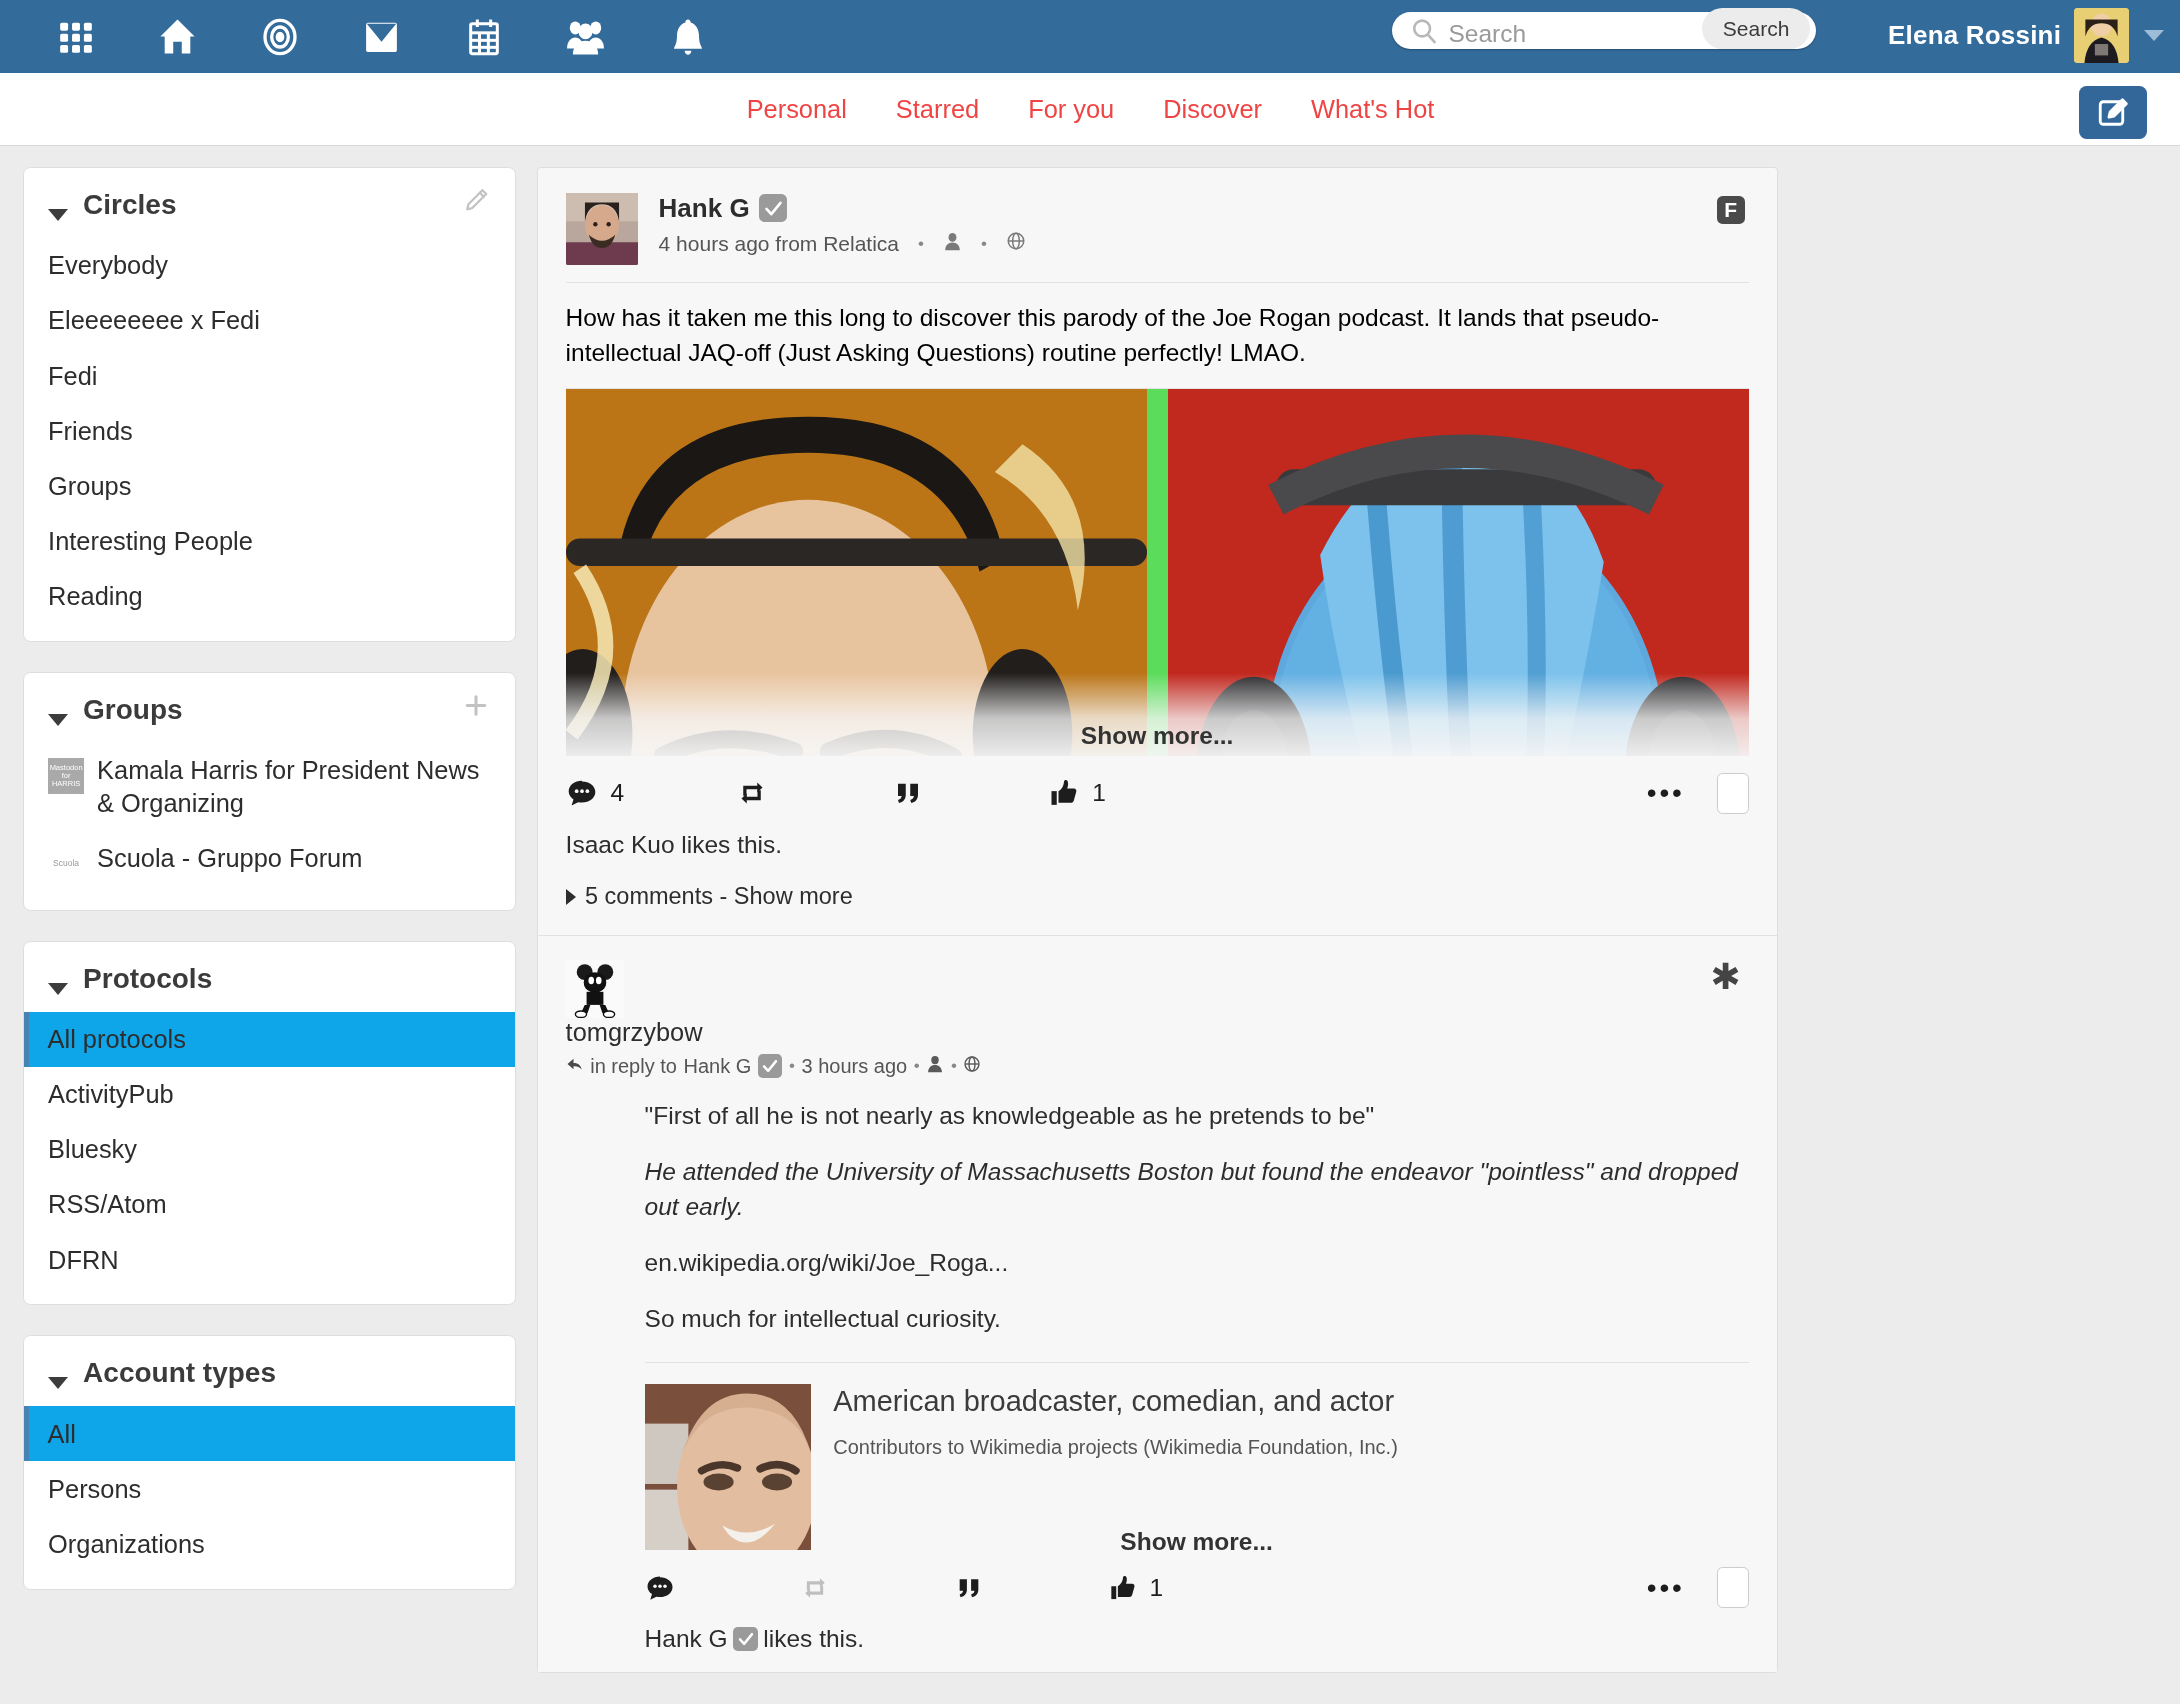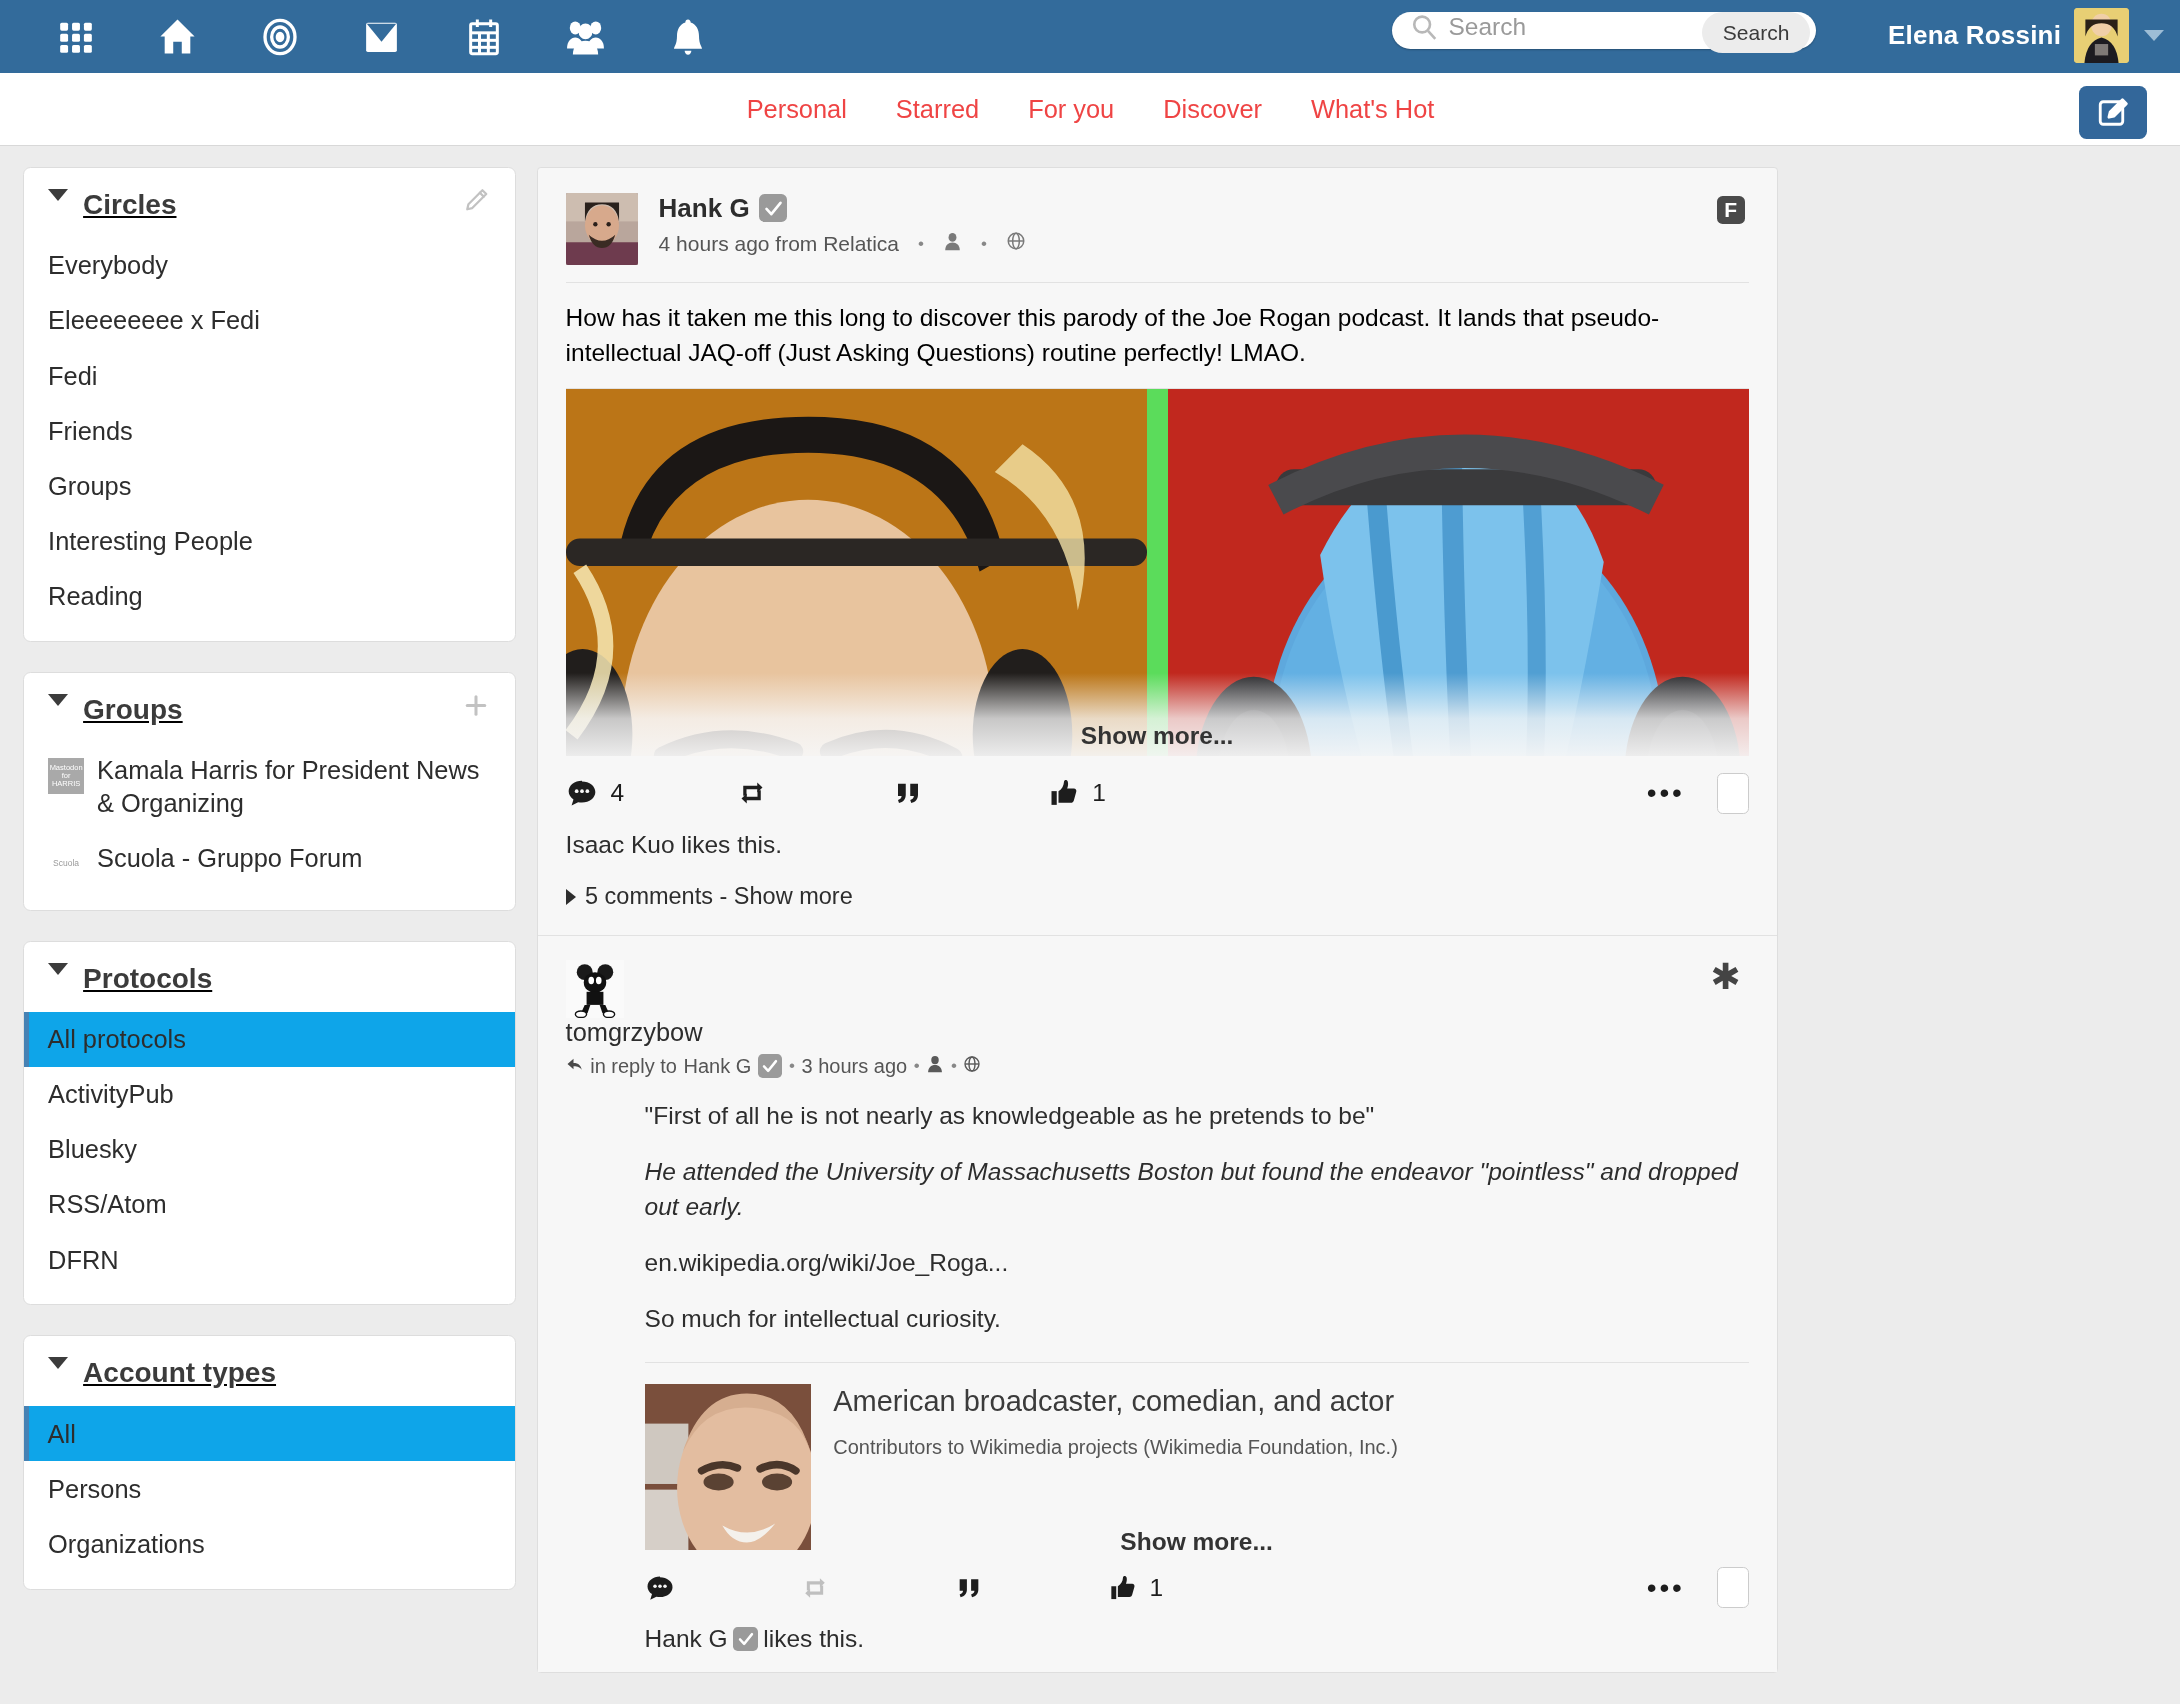--- a/index.html
+++ b/index.html
@@ -33,21 +33,21 @@
   .nav-icon svg { display:block; }
 
   .search-wrap {
     position: absolute;
     left: 1392px;
     top: 12.2px;
     width: 424px; height: 37px;
     background: #ffffff;
     border-radius: 24.5px;
     display: flex;
-    align-items: flex-start;
+    align-items: flex-end;
     padding: 0 5.6px 0 17px;
     box-shadow: 0 0.9px 1.9px rgba(0,0,0,.25);
   }
   .search-icon { color: #b5b5b5; flex: 0 0 auto; margin-right: 7.5px; }
   .search-input {
     border: 0; outline: 0; flex: 1 1 auto;
     font-family: "Liberation Sans", sans-serif;
     font-size: 24.5px; color: #333;
     background: transparent;
     min-width: 9.4px;
@@ -135,24 +135,23 @@
 
   
   .panel {
     background: #ffffff;
     border: 0.9px solid #dddddd;
     border-radius: 7.5px;
     margin-bottom: 30px;
     overflow: hidden;
   }
   .panel-head {
-    display: flex; align-items: flex-start;
+    display: flex; align-items: flex-end;
     padding: 21px 24.5px 17px 24.5px;
     position: relative;
-    text-decoration: underline;
   }
   .tri {
     width: 0; height: 0;
     border-left: 10.4px solid transparent;
     border-right: 10.4px solid transparent;
     border-top: 12.2px solid #3c3c3c;
     margin-right: 15px;
     cursor: pointer;
   }
   .panel-title {

